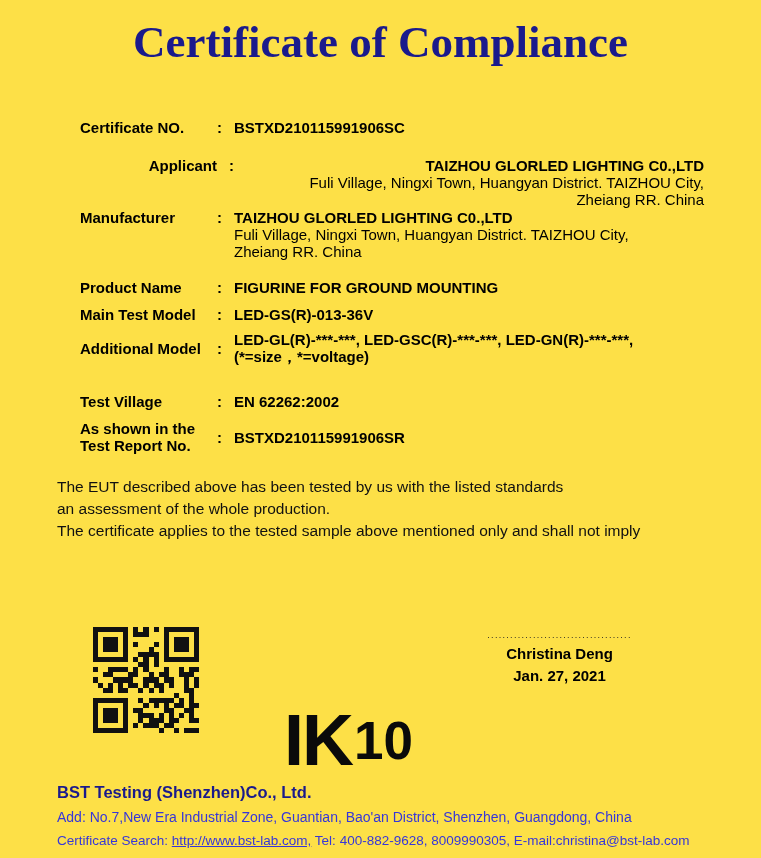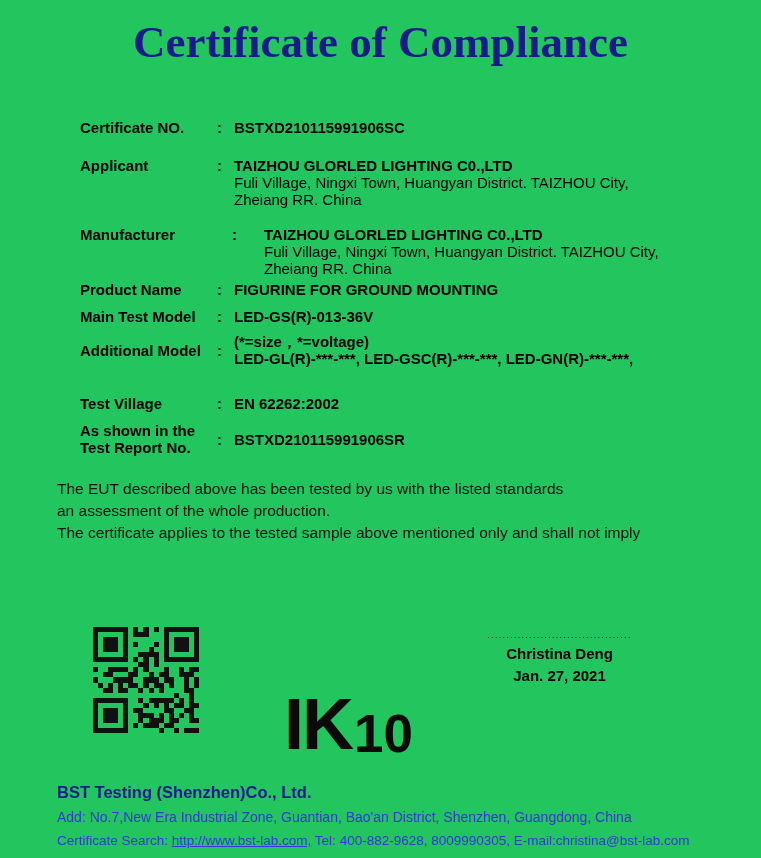--- a/index.html
+++ b/index.html
@@ -1,21 +1,21 @@
 <!DOCTYPE html>
 <html><head>
 <meta charset="utf-8">
 <style>
   * { margin:0; padding:0; box-sizing:border-box; }
   html,body { background:#888; }
   .page {
     position:relative;
     width:761px; height:858px;
     margin:0 auto;
-    background:#22c55e;
+    background:#fde047;
     font-family:"Liberation Sans","DejaVu Sans",sans-serif;
     color:#000;
     overflow:hidden;
   }
   .title {
     padding-top:16px;
     text-align:center;
     font-family:"Liberation Serif","DejaVu Serif",serif;
     font-weight:bold;
     font-size:45px;
@@ -24,42 +24,42 @@
     letter-spacing:0px;
   }
   .fields { margin:50px 0 0 80px; font-size:15px; line-height:17px; }
   .frow { display:flex; align-items:flex-start; }
   .frow.center { align-items:center; }
   .flabel { width:137px; font-weight:bold; }
   .fcolon { width:17px; font-weight:bold; }
   .fvalue { width:470px; font-weight:bold; }
   .subline { font-weight:normal; }
   .r0 { margin-bottom:21px;align-items:flex-end; }
-  .r1 { margin-bottom:18px; }
-  .r2 { margin-bottom:4px;gap:15px; }
+  .r1 { margin-bottom:1px;text-align:right; }
+  .r2 { margin-bottom:19px; }
   .r3 { margin-bottom:10px; }
   .r4 { margin-bottom:8px; }
   .r5 { margin-bottom:28px; }
   .r6 { margin-bottom:10px; }
   .body-text {
     margin:22px 0 0 57px;
     width:664px;
     font-size:15.5px;
     line-height:22px;
     color:#111;
   }
   .qr {
     position:absolute; left:93px; top:627px;
     width:106px; height:106px;
     shape-rendering:crispEdges;
     fill:#111;
   }
   .ik {
-    position:absolute; left:284px; top:688px;
-    display:flex; align-items:flex-end;
+    position:absolute; left:284px; top:704px;
+    display:flex; align-items:center;
     font-weight:bold; color:#0a0a0a;
   }
   .ik-main { font-size:72px; letter-spacing:-2px; line-height:1; }
   .ik-sub  { font-size:53px; line-height:1; margin-left:2px; }
   .sig {
     position:absolute; left:452px; top:630px;
     width:215px; text-align:center;
   }
   .sig-dots {
     font-size:9px; letter-spacing:1.3px; color:#222;
@@ -116,22 +116,22 @@
     <div class="frow r4">
       <div class="flabel">Main Test Model</div>
       <div class="fcolon">:</div>
       <div class="fvalue">LED-GS(R)-013-36V</div>
     </div>
 
     <div class="frow r5 center">
       <div class="flabel">Additional Model</div>
       <div class="fcolon">:</div>
       <div class="fvalue">
+        <div>LED-GL(R)-***-***, LED-GSC(R)-***-***, LED-GN(R)-***-***,</div>
         <div>(*=size，*=voltage)</div>
-        <div>LED-GL(R)-***-***, LED-GSC(R)-***-***, LED-GN(R)-***-***,</div>
       </div>
     </div>
 
     <div class="frow r6">
       <div class="flabel">Test Village</div>
       <div class="fcolon">:</div>
       <div class="fvalue">EN 62262:2002</div>
     </div>
 
     <div class="frow r7 center">

